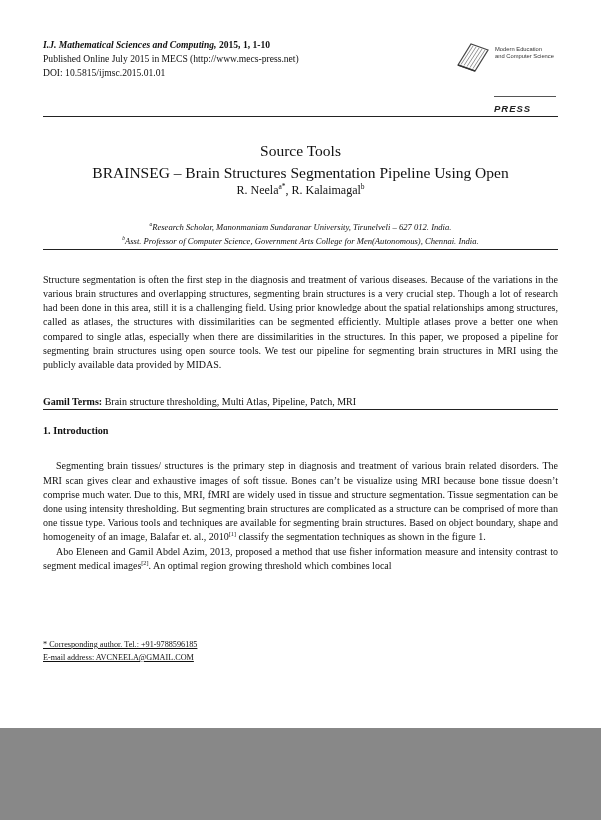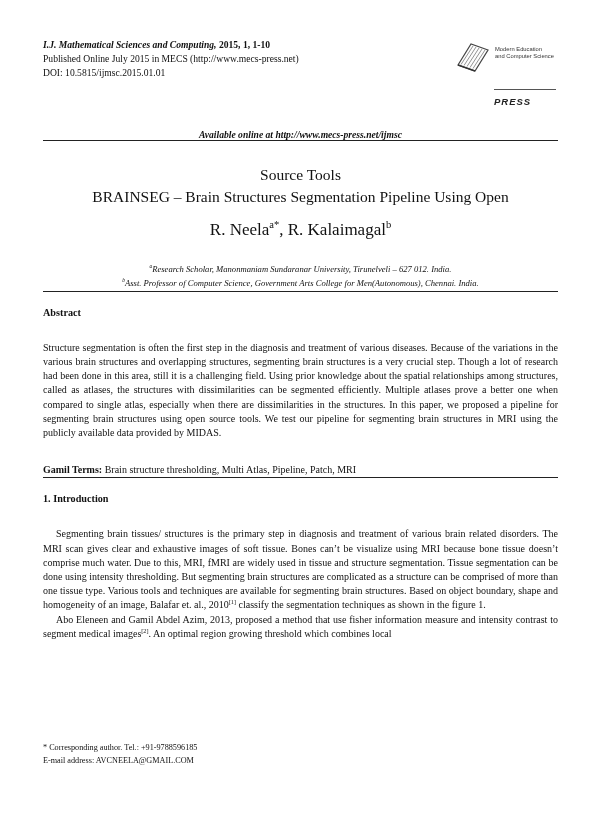--- a/index.html
+++ b/index.html
@@ -1,56 +1,56 @@
 <!DOCTYPE html>
 <html><head>
 <meta charset="utf-8">
 <style>
   * { margin: 0; padding: 0; box-sizing: border-box; }
   html, body { background: #888; }
   .page {
     position: relative;
     width: 601px;
-    height: 820px;
+    height: 728px;
     margin: 0 auto;
     background: #ffffff;
     font-family: "Liberation Serif", "DejaVu Serif", serif;
     color: #111;
     padding: 38px 43px 0 43px;
     overflow: hidden;
   }
   
   .header-row { display: flex; justify-content: space-between; align-items: flex-start; }
   .header-left { font-size: 9.6px; line-height: 1.45; }
   .journal-name { font-weight: bold; font-style: italic; }
   .journal-rest { font-weight: bold; }
   .logo-box { width: 104px; margin-top: 2px; }
   .logo-top { display: flex; align-items: flex-start; gap: 3px; }
   .logo-text-col { padding-top: 6px; }
   .logo-small-text { font-family: "Liberation Sans", sans-serif; font-size: 5.8px; line-height: 1.25; color: #333; }
-  .press-wrap { border-top: 1px solid #555; margin-top: 11px; padding-top: 1px; width: 62px; margin-left: 40px; }
+  .press-wrap { border-top: 1px solid #555; margin-top: 18px; padding-top: 1px; width: 62px; margin-left: 40px; }
   .press-label { font-family: "Liberation Sans", sans-serif; font-weight: bold; font-style: italic; font-size: 9.5px; letter-spacing: 1px; color: #222; }
   .available-line { text-align: center; font-weight: bold; font-style: italic; font-size: 9.6px; margin-top: 20px; }
   hr.rule { border: none; border-top: 1px solid #222; margin: 0; }
   .rule-1 { margin-top: 12px; }
   .rule-2 { margin-top: 21px; }
   .rule-3 { margin-top: 15px; }
   
   .paper-title { text-align: center; font-size: 15.5px; line-height: 1.4; margin-top: 23px; font-weight: normal; }
   .paper-title span { display: block; }
-  .authors-line { text-align: center; font-size: 17px; margin-top: 13px; }
+  .authors-line { text-align: center; font-size: 12px; margin-top: 0; }
   sup { font-size: 62%; vertical-align: super; line-height: 0; }
   .affiliations { text-align: center; font-style: italic; font-size: 8.6px; line-height: 1.6; margin-top: 23px; }
   
   .section-heading { font-weight: bold; font-size: 10.2px; margin-top: 15px; }
   .body-text { font-size: 10px; line-height: 1.42; text-align: justify; margin-top: 23px; }
   .indent { text-indent: 13px; }
   .copyright { font-style: italic; }
   
-  .footnote { position: absolute; left: 43px; bottom: 53px; font-size: 8.2px; line-height: 1.6; }
+  .footnote { position: absolute; left: 43px; bottom: 64px; font-size: 8.2px; line-height: 1.6; text-decoration: underline; }
 </style>
 </head>
 <body>
 
 <div class="page">
 
   <div class="header-row">
     <div class="header-left">
       <div>
         <span class="journal-name">I.J. Mathematical Sciences and Computing,</span><span class="journal-rest"> 2015, 1, 1-10</span>
@@ -71,21 +71,20 @@
           <div class="logo-small-text">Modern Education</div>
           <div class="logo-small-text">and Computer Science</div>
         </span>
       </div>
       <div class="press-wrap">
         <span class="press-label">PRESS</span>
       </div>
     </div>
   </div>
 
-  <div class="available-line">Available online at http://www.mecs-press.net/ijmsc</div>
 
   <hr class="rule rule-1">
 
   <h1 class="paper-title">
     <span>Source Tools</span>
     <span>BRAINSEG – Brain Structures Segmentation Pipeline Using Open</span>
   </h1>
 
   <div class="authors-line">
     <span>R. Neela</span><sup>a*</sup><span>, </span><span>R. Kalaimagal</span><sup>b</sup>
@@ -95,21 +94,20 @@
     <div>
       <sup>a</sup><span>Research Scholar, Manonmaniam Sundaranar University, Tirunelveli – 627 012. India.</span>
     </div>
     <div>
       <sup>b</sup><span>Asst. Professor of Computer Science, Government Arts College for Men(Autonomous), Chennai. India.</span>
     </div>
   </div>
 
   <hr class="rule rule-2">
 
-  <div class="section-heading">Abstract</div>
 
   <p class="body-text">Structure segmentation is often the first step in the diagnosis and treatment of various diseases. Because of the variations in the various brain structures and overlapping structures, segmenting brain structures is a very crucial step. Though a lot of research had been done in this area, still it is a challenging field. Using prior knowledge about the spatial relationships among structures, called as atlases, the structures with dissimilarities can be segmented efficiently. Multiple atlases prove a better one when compared to single atlas, especially when there are dissimilarities in the structures. In this paper, we proposed a pipeline for segmenting brain structures using open source tools. We test our pipeline for segmenting brain structures in MRI using the publicly available data provided by MIDAS.</p>
 
   <p class="body-text">
     <b>Gamil Terms:</b><span> Brain structure thresholding, Multi Atlas, Pipeline, Patch, MRI</span>
   </p>
 
 
   <hr class="rule rule-3">
 

